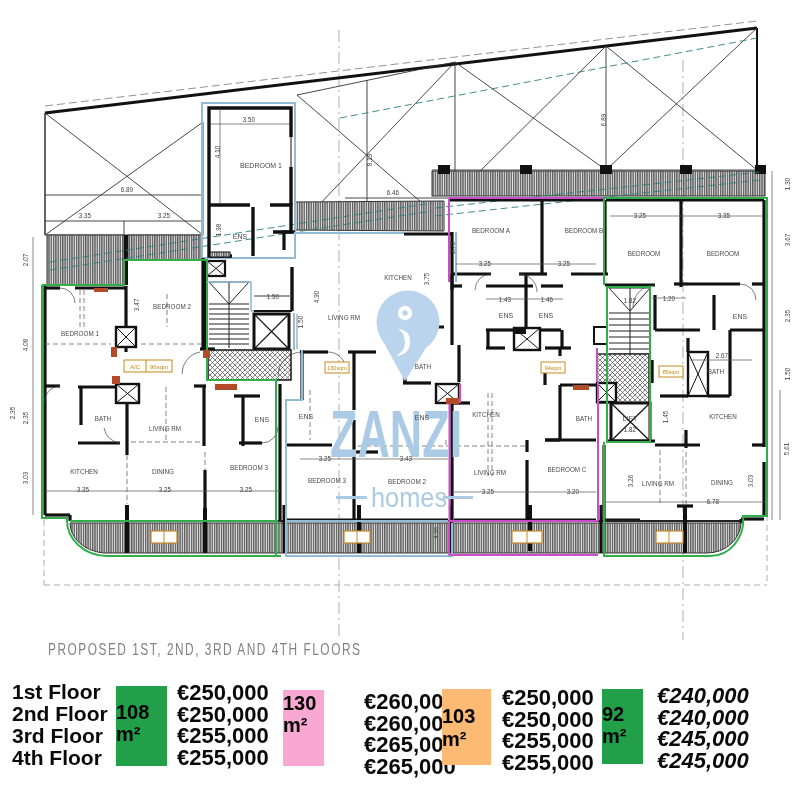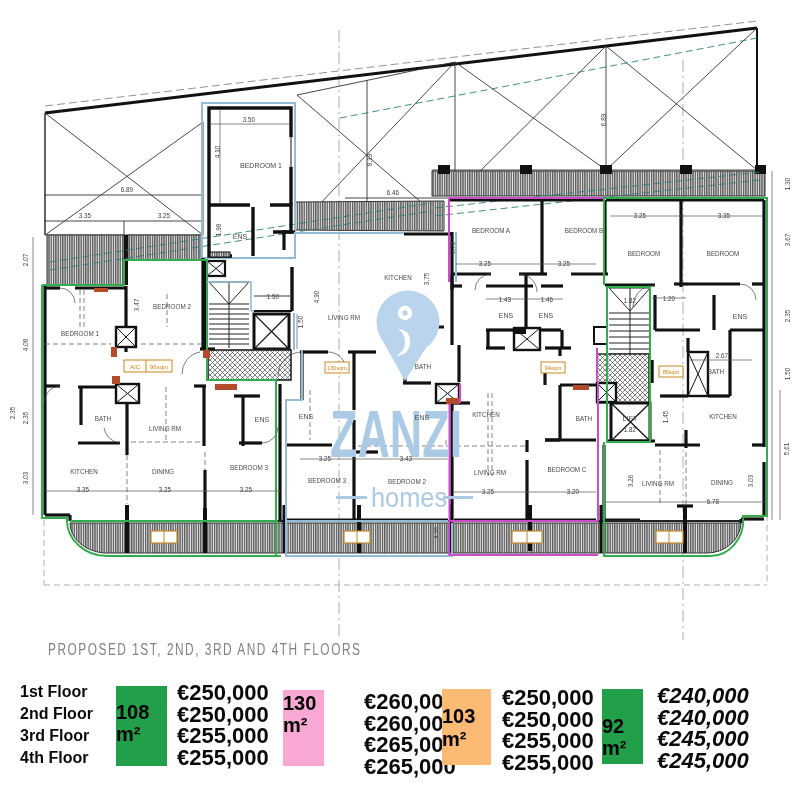--- a/index.html
+++ b/index.html
@@ -1,21 +1,21 @@
 <!DOCTYPE html>
 <html><head>
 <meta charset="utf-8">
 <style>
 html,body{margin:0;padding:0;background:#ffffff;width:810px;height:800px;overflow:hidden;}
 *{font-family:"Liberation Sans",sans-serif;}
 #wrap{position:relative;width:650px;height:800px;}
 svg{position:absolute;left:0;top:0;}
 .title{position:absolute;left:48px;top:640px;font-size:16.5px;color:#828282;letter-spacing:2.1px;transform:scaleX(0.72);transform-origin:left;white-space:nowrap;}
 .tbl{position:absolute;top:672px;left:0;width:810px;height:110px;font-weight:bold;color:#0a0a0a;}
-.floors{position:absolute;left:20px;top:6px;font-size:16px;line-height:22px;}
+.floors{position:absolute;left:12px;top:6px;font-size:21px;line-height:22px;}
 .box{position:absolute;font-size:20px;line-height:23px;color:#000;}
 .prices{position:absolute;font-size:22px;line-height:21.5px;}
 </style>
 </head>
 <body>
 <div id="wrap">
 <svg width="810" height="800" viewBox="0 0 810 800">
 <defs>
 <pattern id="vh" width="2.3" height="8" patternUnits="userSpaceOnUse">
   <rect width="2.3" height="8" fill="#e4e4e4"></rect>
@@ -552,16 +552,16 @@
         <div>2nd Floor</div>
         <div>3rd Floor</div>
         <div>4th Floor</div>
   </div>
   <div class="box" style="left:116px;top:14px;width:51px;height:80px;background:#22a049;padding-top:15px;box-sizing:border-box;line-height:22px;">108<br>m²</div>
   <div class="prices" style="left:177px;top:10px;">€250,000<br>€250,000<br>€255,000<br>€255,000</div>
   <div class="box" style="left:283px;top:18px;width:41px;height:76px;background:#f9a8d4;padding-top:2px;box-sizing:border-box;line-height:22px;">130<br>m²</div>
   <div class="prices" style="left:340px;top:19px;margin-left:24px;">€260,000<br>€260,000<br>€265,000<br>€265,000</div>
   <div class="box" style="left:442px;top:17px;width:49px;height:76px;background:#fdba74;padding-top:16px;box-sizing:border-box;line-height:23px;">103<br>m²</div>
   <div class="prices" style="left:502px;top:15px;">€250,000<br>€250,000<br>€255,000<br>€255,000</div>
-  <div class="box" style="left:602px;top:17px;width:41px;height:75px;background:#22a049;padding-top:26px;box-sizing:border-box;line-height:22px;">92<br>m²</div>
+  <div class="box" style="left:602px;top:17px;width:41px;height:75px;background:#22a049;padding-top:14px;box-sizing:border-box;line-height:22px;">92<br>m²</div>
   <div class="prices" style="left:657px;top:13px;font-style:italic;">€240,000<br>€240,000<br>€245,000<br>€245,000</div>
 </div>
 </div>
 
 </body></html>

